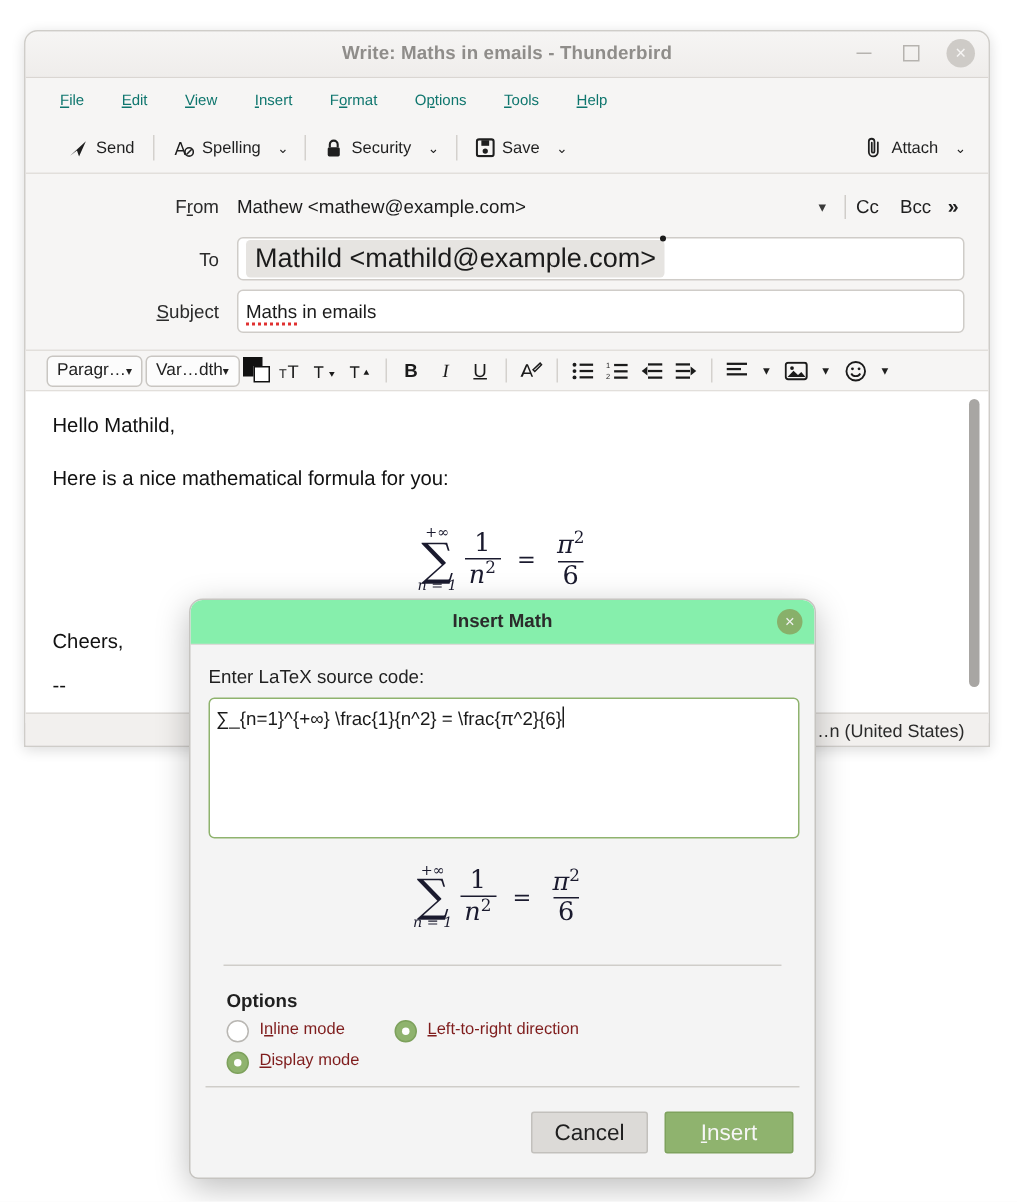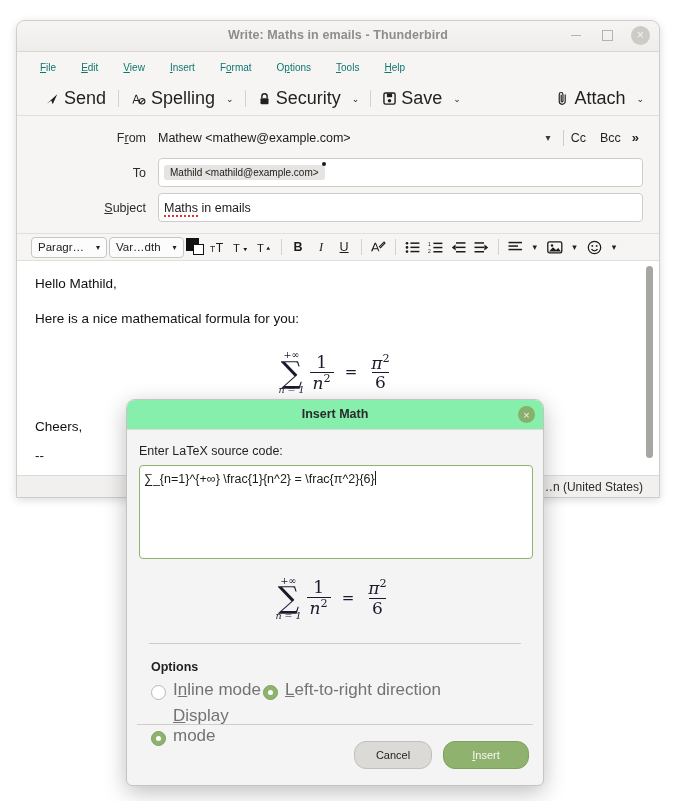--- a/index.html
+++ b/index.html
@@ -51,21 +51,21 @@
     font-size:10px; color:#0f766e;
   }
   .menubar span u{ text-decoration:underline; }
 
   
   .toolbar{
     height:34px; display:flex; align-items:center; padding:0 10px 0 22px;
     border-bottom:1px solid #e2dfdb;
   }
   .tb-item{ display:flex; align-items:center; gap:5px; padding:3px 6px;
-            font-size:18px; color:#1f1f1f; border-radius:4px; }
+            font-size:11px; color:#1f1f1f; border-radius:4px; }
   .tb-sep{ width:1px; height:17px; background:#d4d1cd; margin:0 6px; }
   .chev{ font-size:9px; color:#1f1f1f; padding:3px 5px; }
   .spacer{ flex:1; }
   svg{ display:block; }
 
   
   .addr{ padding:7px 16px 5px 16px; }
   .arow{ display:flex; align-items:center; height:29px; margin-bottom:6px; }
   .alabel{ width:125px; text-align:right; padding-right:12px; font-size:12.5px; color:#2b2b2b; }
   .alabel u{ text-decoration:underline; }
@@ -73,39 +73,39 @@
   .afrom .val{ flex:1; }
   .afrom .dd{ font-size:10px; color:#3a3a3a; padding:0 12px; }
   .vsep{ width:1px;height:16px;background:#d0cdc9; }
   .ccbtn{ font-size:12.5px; color:#1f1f1f; padding:2px 7px; }
   .expand{ font-size:13px; color:#1f1f1f; padding:2px 4px; font-weight:bold;}
   .afield{
     flex:1; height:29px; background:#fff; border:1px solid #cfccc8; border-radius:4px;
     display:flex; align-items:center; padding:0 5px; font-size:12.5px; color:#1b1b1b;
   }
   .pill{
-    background:#e6e4e1; border-radius:3px; padding:2px 6px; font-size:10px;
+    background:#e6e4e1; border-radius:3px; padding:2px 6px; font-size:18px;
     color:#1b1b1b; position:relative;
   }
   .pill:after{ content:""; position:absolute; right:-1px; top:-3px;
                width:4px;height:4px;border-radius:50%;background:#1b1b1b; }
   .subj-text{ position:relative; }
   .squiggle{
     border-bottom:2px dotted #e03131;
   }
 
   
   .fmtbar{
     height:28px; display:flex; align-items:center; gap:2px; padding:0 14px;
     border-top:1px solid #e2dfdb; border-bottom:1px solid #e2dfdb;
     background:#f6f5f4;
   }
   .fsel{
     height:21px; border:1px solid #c9c6c2; background:#fcfcfc; border-radius:4px;
-    display:flex;align-items:center; gap:12px; padding:0 6px; font-size:11.5px; color:#222;
+    display:flex;align-items:center; gap:0; padding:0 6px; font-size:11.5px; color:#222;
   }
   .fsel .c{ font-size:8px; }
   .fbtn{ width:21px;height:21px; display:flex;align-items:center;justify-content:center;
          font-size:12.5px; color:#1b1b1b; }
   .fsep{ width:1px;height:16px;background:#d4d1cd;margin:0 4px; }
   .swatch{ position:relative; width:20px;height:18px; }
   .swatch .b{ position:absolute; left:0; top:0; width:13px;height:13px;background:#111; }
   .swatch .w{ position:absolute; left:7px; top:6px; width:11px;height:11px;background:#fff;border:1px solid #111; }
 
   
@@ -163,34 +163,34 @@
     padding:5px 4px; font-size:12.5px; color:#1b1b1b; line-height:1.4;
     font-family:"Liberation Sans", sans-serif;
     position:relative;
   }
   .caret{ display:inline-block; width:1px; height:14px; background:#1b1b1b;
           vertical-align:-2px; }
   .preview{ height:78px; display:flex; align-items:center; justify-content:center; }
   .divider{ height:1px; background:#cfcdc9; margin:6px 10px 0 10px; }
   .opt-title{ font-size:12.5px; font-weight:bold; color:#1f1f1f; margin:16px 0 6px 12px; }
   .opts{ display:grid; grid-template-columns:112px auto; row-gap:6px; margin-left:12px; }
-  .opt{ display:flex; align-items:flex-end; gap:7px; font-size:17px; color:#737373; }
+  .opt{ display:flex; align-items:flex-start; gap:7px; font-size:11px; color:#7f1d1d; }
   .radio{
     width:15px;height:15px;border-radius:50%; background:#fff; border:1px solid #b9b7b3;
     display:flex;align-items:center;justify-content:center; flex:none;
   }
   .radio.on{ background:#8fb36e; border-color:#7da15c; }
   .radio.on:after{ content:""; width:5.5px;height:5.5px;border-radius:50%;background:#fff; }
   .opt u{ text-decoration:underline; }
   .dlg-actions{
     position:absolute; left:0; right:0; bottom:0; height:60px;
     display:flex; align-items:center; justify-content:flex-end; gap:11px; padding-right:14px;
   }
   .btn{
-    height:28px; min-width:78px; border-radius:12px; font-size:11px;
+    height:28px; min-width:78px; border-radius:2px; font-size:15px;
     display:flex;align-items:center;justify-content:center;text-align:center;
   }
   .btn.cancel{ background:#dcdad7; border:1px solid #c2c0bc; color:#1f1f1f; }
   .btn.insert{ background:#8fb36e; border:1px solid #7ea25d; color:#f6f6f6; min-width:86px; }
   .btn.insert u{ text-decoration:underline; }
 </style>
 </head>
 <body>
 
 <div id="compose-window">

